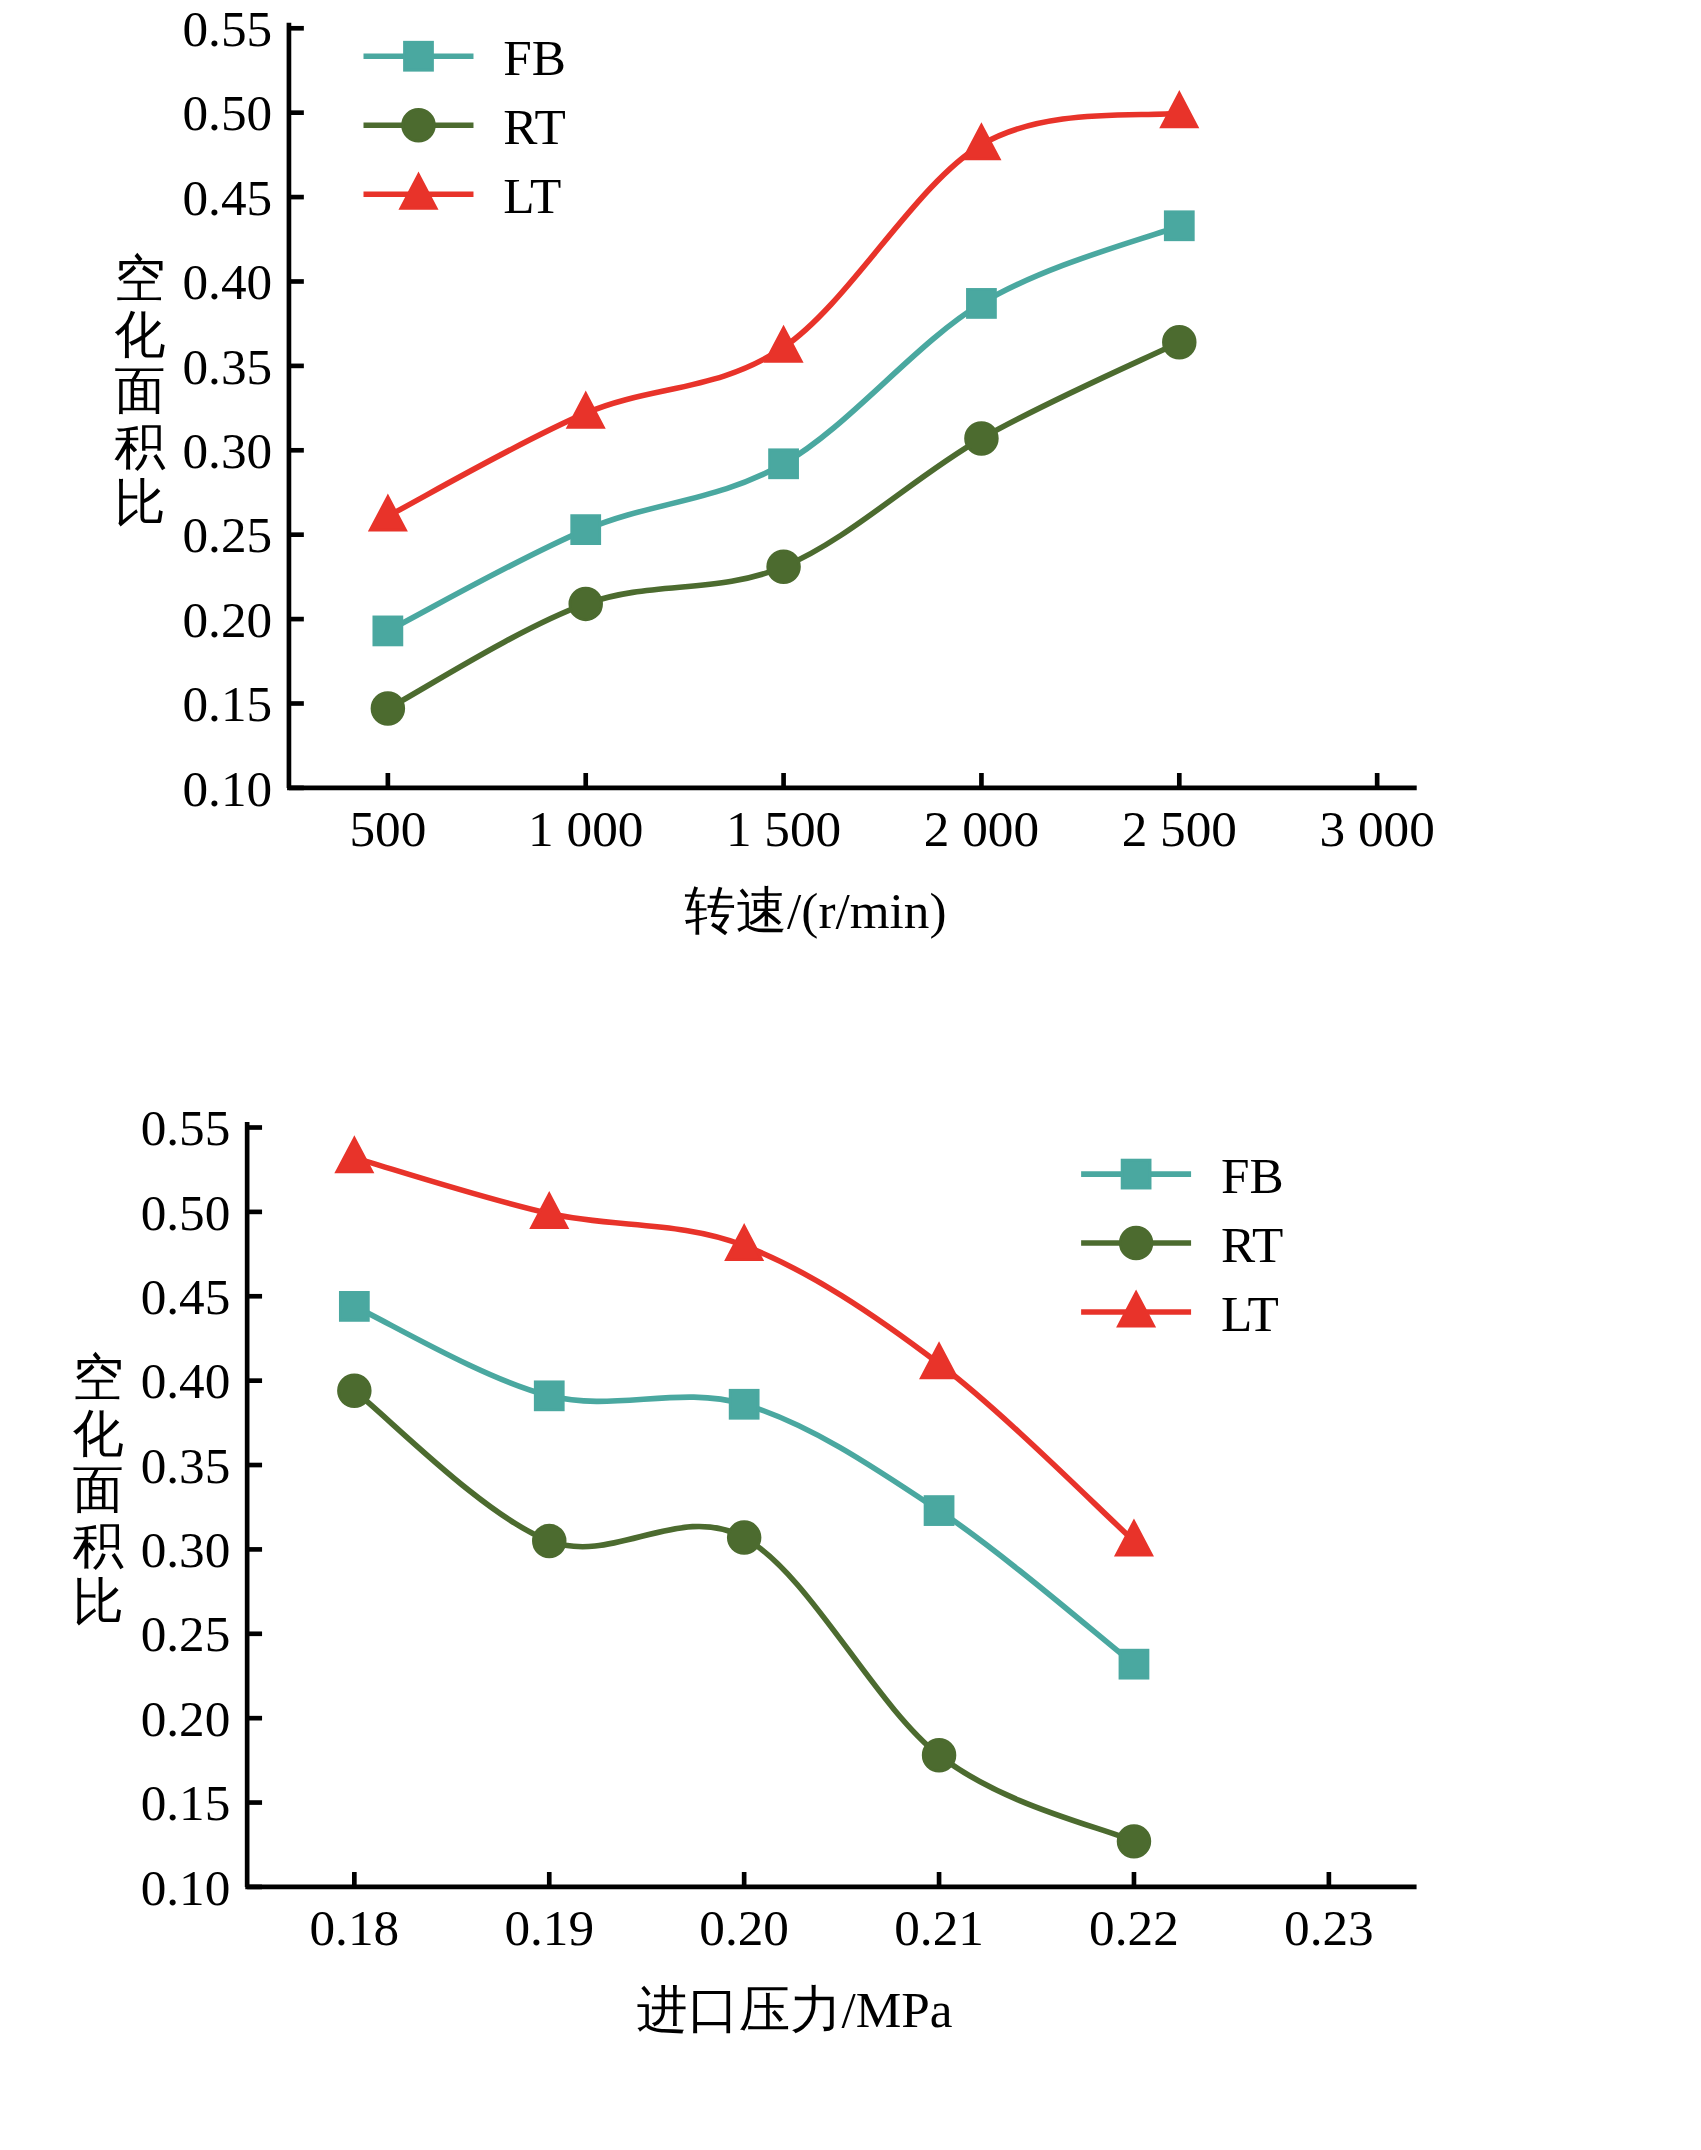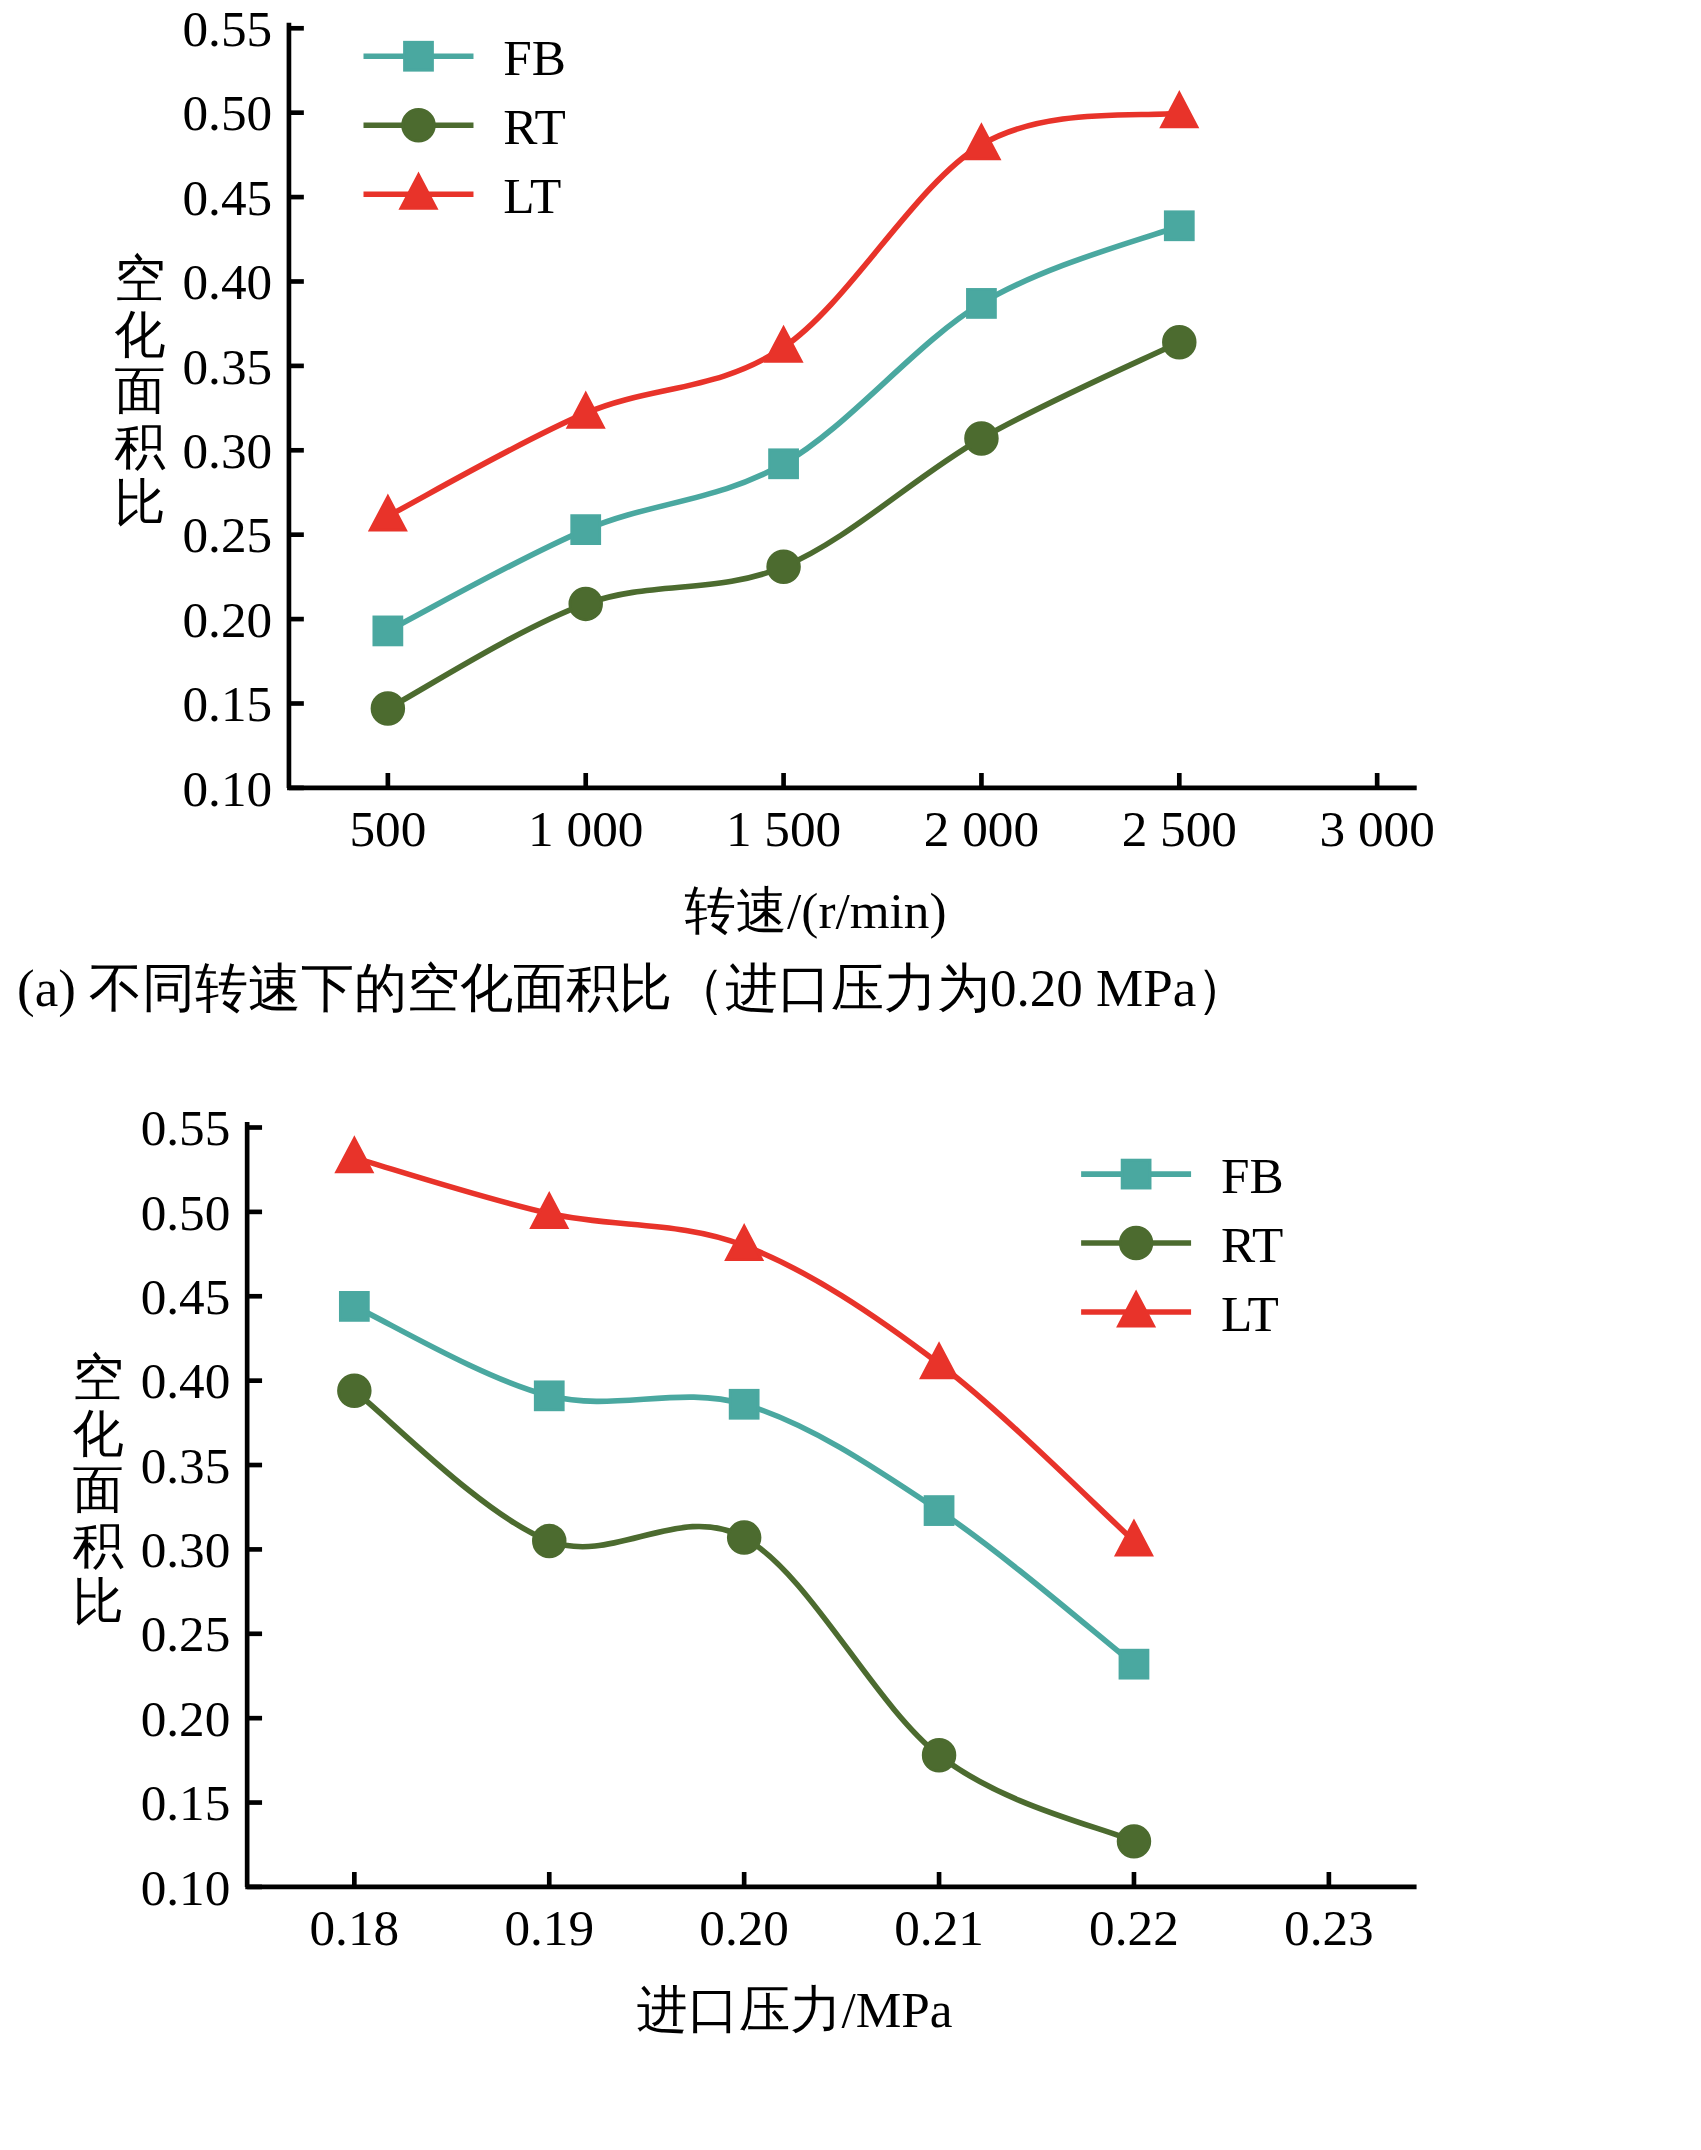--- a/index.html
+++ b/index.html
@@ -107,21 +107,20 @@
           <rect x="434.00" y="45.00" width="30" height="30" fill="#4aa8a0" stroke="#4aa8a0" stroke-width="3"></rect>
           <text x="540" y="80" class="legend-text">FB</text>
           <line x1="390" y1="134" x2="508" y2="134" stroke="#4c6b2f" stroke-width="6"></line>
           <circle cx="449.00" cy="134.00" r="17" fill="#4c6b2f" stroke="#4c6b2f" stroke-width="3"></circle>
           <text x="540" y="154" class="legend-text">RT</text>
           <line x1="390" y1="208" x2="508" y2="208" stroke="#e8332a" stroke-width="6"></line>
           <polygon points="449,187 430,223.12 468,223.12" fill="#e8332a" stroke="#e8332a" stroke-width="3"></polygon>
           <text x="540" y="228" class="legend-text">LT</text>
         </g>
       </svg>
-    <div class="caption cap-a">(a)  不同转速下的空化面积比（进口压力为0.20 MPa）</div>
   </div>
 
   <div class="panel" style="position:absolute;top:1025px;left:0;">
     <svg id="svg-b" width="1701" height="1025" viewBox="0 0 1825 1100">
         <line x1="265" y1="104" x2="265" y2="925" stroke="#000" stroke-width="5"></line>
         <line x1="263" y1="925" x2="1520" y2="925" stroke="#000" stroke-width="5"></line>
         <line x1="265" y1="925" x2="281" y2="925" stroke="#000" stroke-width="5"></line>
         <text x="247" y="944" text-anchor="end" class="tick-text">0.10</text>
         <line x1="265" y1="834.4444444444445" x2="281" y2="834.4444444444445" stroke="#000" stroke-width="5"></line>
         <text x="247" y="853.4444444444445" text-anchor="end" class="tick-text">0.15</text>

